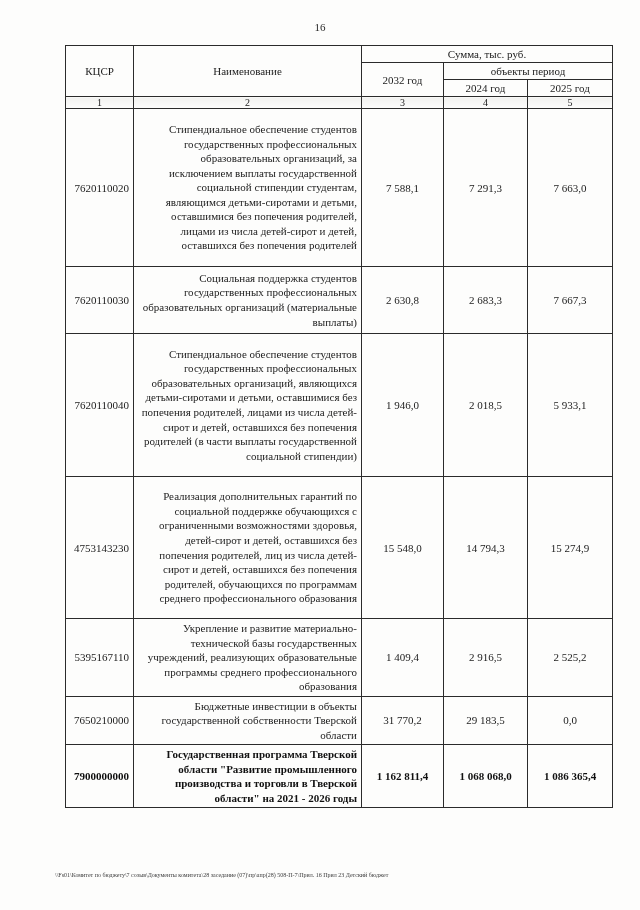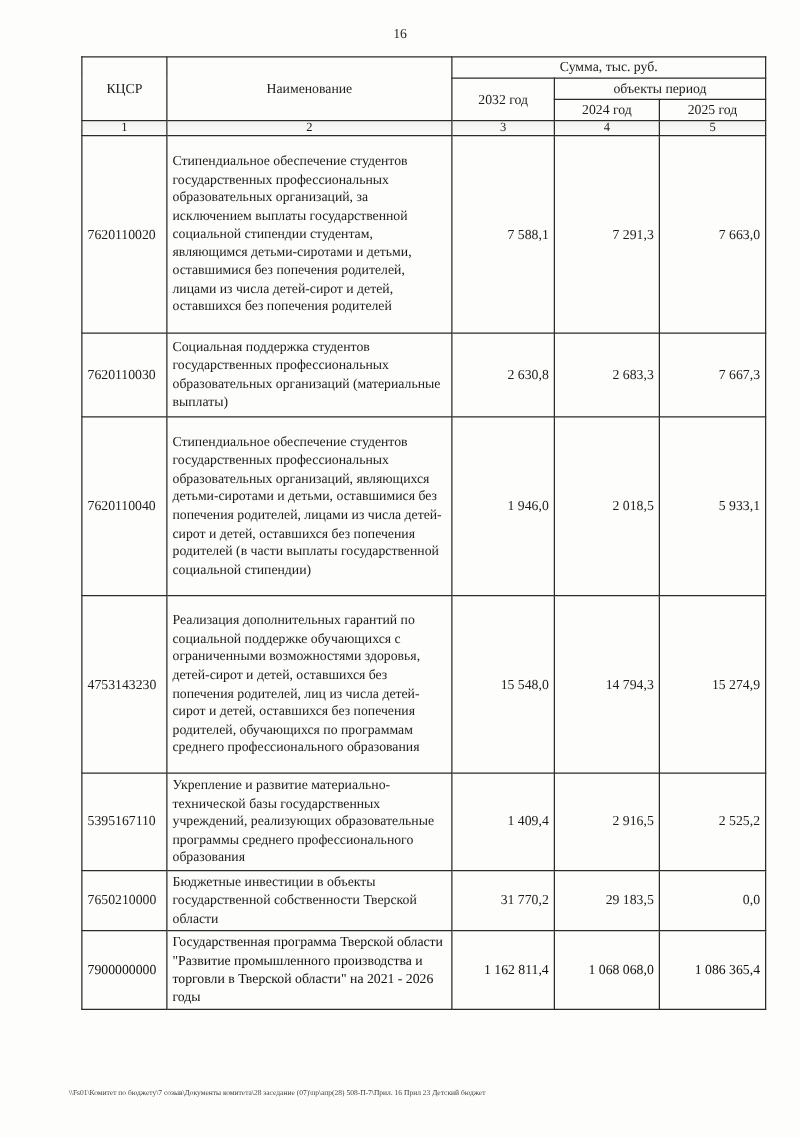--- a/index.html
+++ b/index.html
@@ -31,31 +31,31 @@
     padding:2px 4px;
     font-weight:normal;
     vertical-align:middle;
     overflow:hidden;
   }
   th { text-align:center;margin-top:24px; }
   .th-sum   { height:15px; }
   .th-plan  { height:16px; }
   .th-years { height:15px; }
   .num-row td { height:10px; text-align:center; font-size:10px; padding:0 2px; background:linear-gradient(#f2f2f0, #fdfdfc); }
-  .cell-code { text-align:left; }
-  .cell-name { text-align:left; padding-left:9px; padding-right:6px; line-height:1.32; }
-  .cell-val  { text-align:right; padding-right:9px; }
+  .cell-code { text-align:right; }
+  .cell-name { text-align:right; padding-left:9px; padding-right:6px; line-height:1.32; }
+  .cell-val  { text-align:center; padding-right:9px; }
   tbody tr.r1 { height:158px; }
   tbody tr.r2 { height:67px; }
   tbody tr.r3 { height:143px; }
   tbody tr.r4 { height:142px; }
   tbody tr.r5 { height:73px; }
   tbody tr.r6 { height:47px; }
   tbody tr.r7 { height:63px; }
-  tbody tr.bold-row td { font-weight:normal; color:#111; }
+  tbody tr.bold-row td { font-weight:bold; color:#111; }
   .footer-path {
     position:absolute;
     top:872px; left:55px;
     font-size:6px;
     color:#3d3d3d;
     white-space:nowrap;
     letter-spacing:0;
   }
 </style>
 </head>

